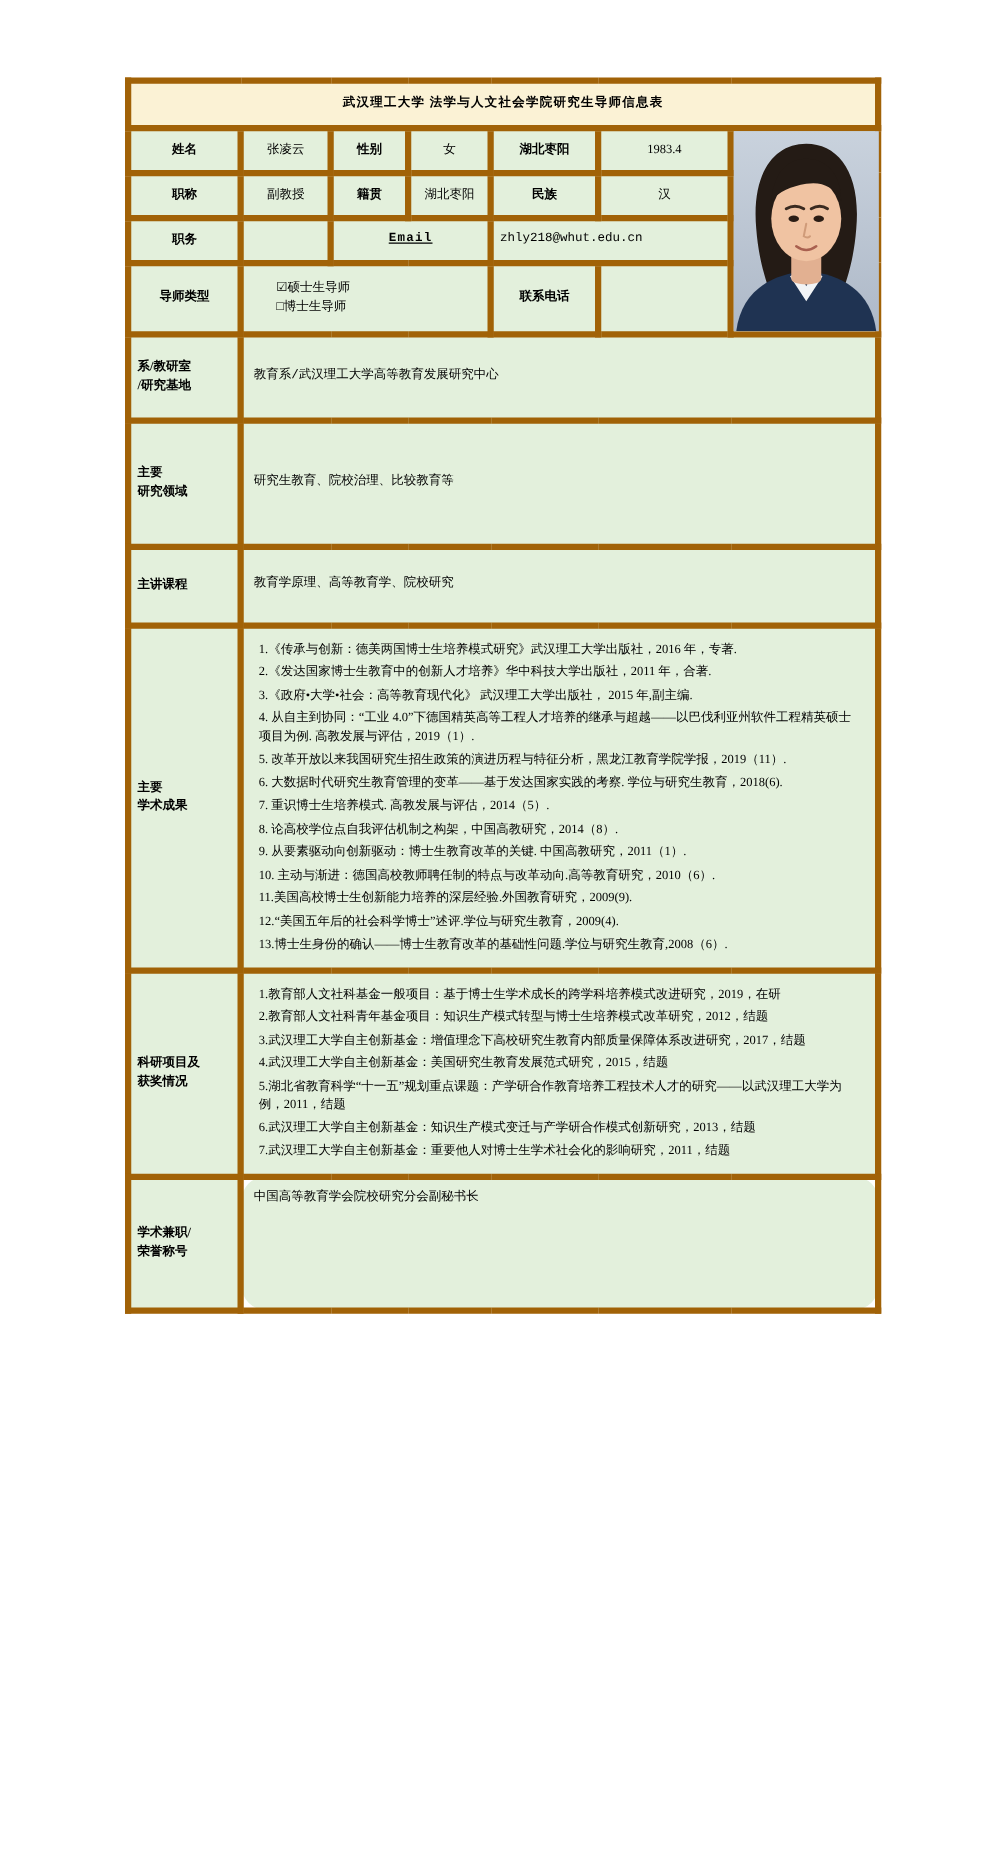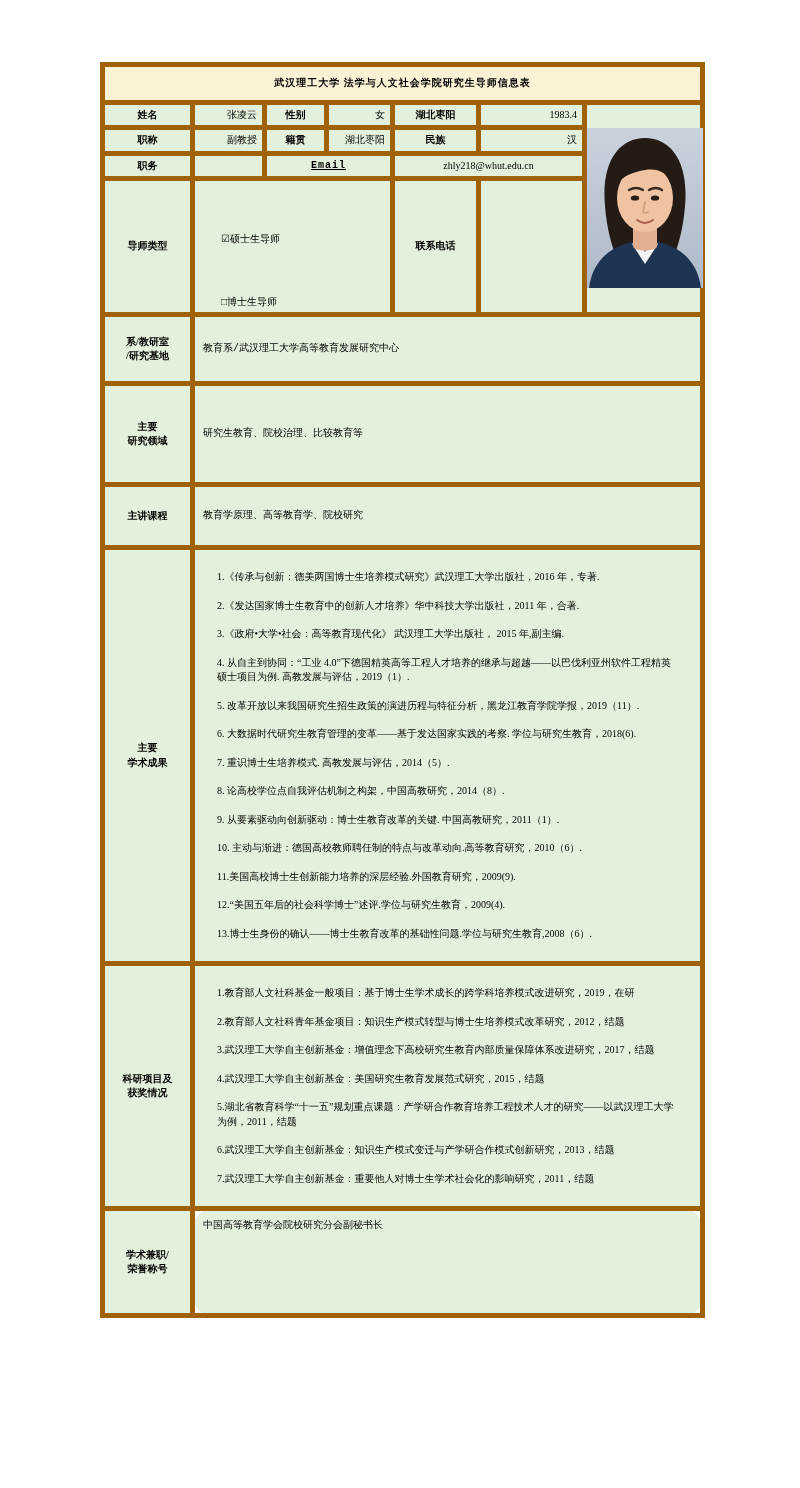--- a/index.html
+++ b/index.html
@@ -41,21 +41,21 @@
     font-weight: bold;
     letter-spacing: 1px;
     padding: 9px 4px !important;
   }
   .lbl {
     text-align: center;
     font-weight: bold;
     white-space: nowrap;
   }
   .val {
-    text-align: right;
+    text-align: center;
   }
   .val-left {
     text-align: left;
     padding-left: 8px !important;
     font-family: Liberation Mono, monospace;
   }
   .photo-cell {
     padding: 0 !important;
     width: 118px;
     background: #e3f0dc !important;
@@ -74,41 +74,39 @@
     letter-spacing: 1px;
     text-decoration: underline;
   }
   .adviser-types {
     text-align: left;
     padding-left: 26px !important;
     line-height: 1.6;
   }
   .adviser-types div {
     white-space: nowrap;
-    margin-top: 48px;
   }
   .big-left {
     text-align: left;
     padding: 6px 8px !important;
     line-height: 1.62;
     font-size: 12.5px;
   }
   .big-left p {
-    margin: 14px;
+    margin: 4px;
     text-indent: 0;
   }
   .vlbl {
-    text-align: center;
     font-weight: bold;
     line-height: 1.6;
     white-space: nowrap;
   }
   .email-val {
-    text-align: center;
     font-size: 13px;
+    font-family: Liberation Mono, monospace;
   }
 </style>
 </head>
 <body>
 
 <div class="page">
   <table class="info">
     <colgroup>
       <col style="width:90px">
       <col style="width:72px">

